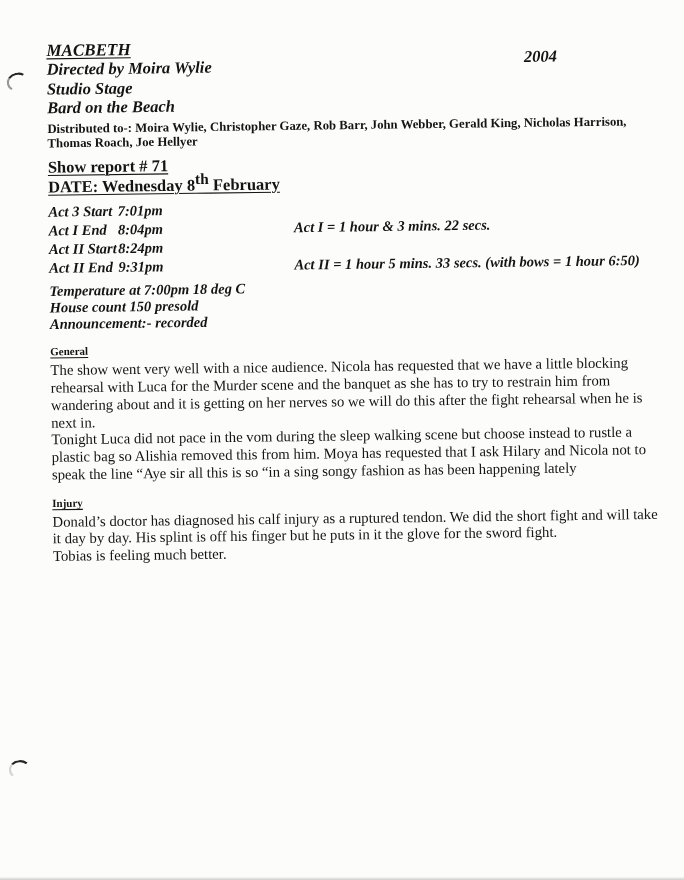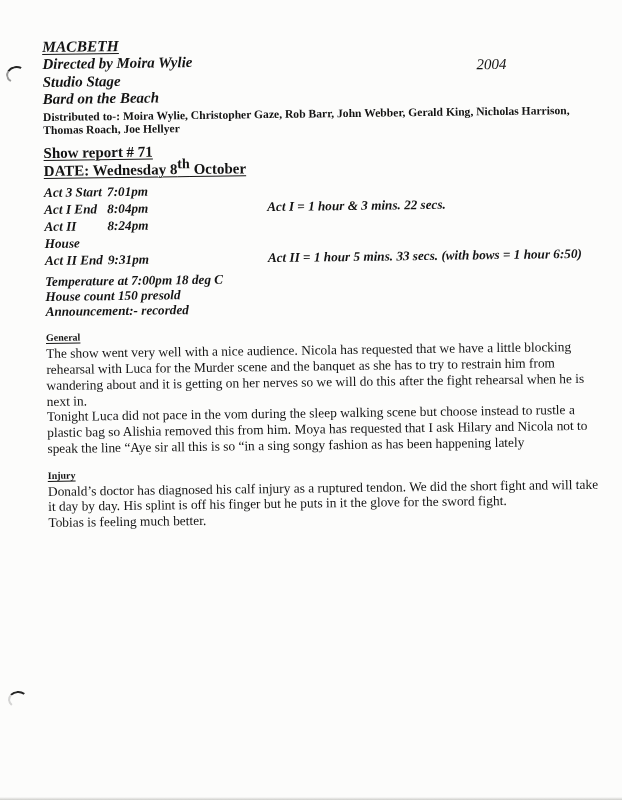--- a/index.html
+++ b/index.html
@@ -43,24 +43,24 @@
   .content {
     position: absolute;
     left: 42px;
     top: 38px;
     width: 552px;
     transform: rotate(-0.75deg);
     transform-origin: 0 0;
   }
   .year {
     position: absolute;
-    top: 24px;
+    top: 12px;
     right: 88px;
     font-size: 15px;
-    font-weight: normal;
+    font-weight: bold;
     font-style: italic;
   }
   .title {
     margin: 0;
     font-size: 15.5px;
     line-height: 18px;
     font-weight: bold;
     font-style: italic;
     text-decoration: underline;
     text-decoration-thickness: 1.4px;
@@ -153,33 +153,33 @@
     <div class="hline">Studio Stage</div>
     <div class="hline">Bard on the Beach</div>
     <p class="dist">Distributed to-: Moira Wylie, Christopher Gaze, Rob Barr, John Webber, Gerald King, Nicholas Harrison, Thomas Roach, Joe Hellyer</p>
 
     <div>
       <span class="report-heading">Show report # 71</span>
     </div>
     <div class="date-heading">
       <span>DATE: Wednesday 8</span>
         <sup>th</sup>
-        <span> October</span>
+        <span> February</span>
     </div>
 
     <div class="timetable">
       <div>Act 3 Start</div>
       <div>7:01pm</div>
       <div></div>
 
       <div>Act I End</div>
       <div>8:04pm</div>
       <div>Act I = 1 hour &amp; 3 mins. 22 secs.</div>
 
-      <div>Act II House</div>
+      <div>Act II Start</div>
       <div>8:24pm</div>
       <div></div>
 
       <div>Act II End</div>
       <div>9:31pm</div>
       <div>Act II = 1 hour 5 mins. 33 secs.  (with bows = 1 hour 6:50)</div>
     </div>
 
     <div class="conditions">
       <div>Temperature at 7:00pm 18 deg C</div>

